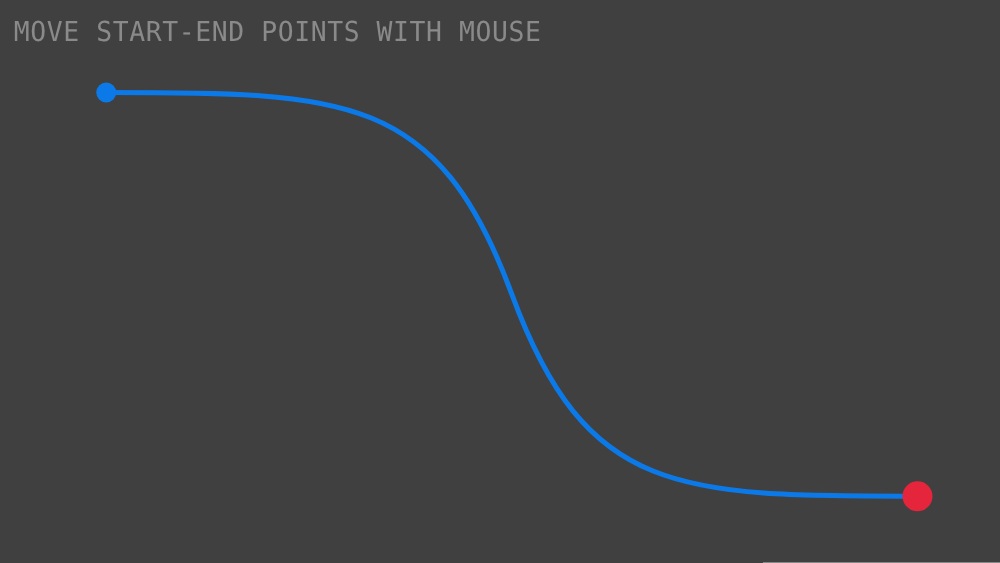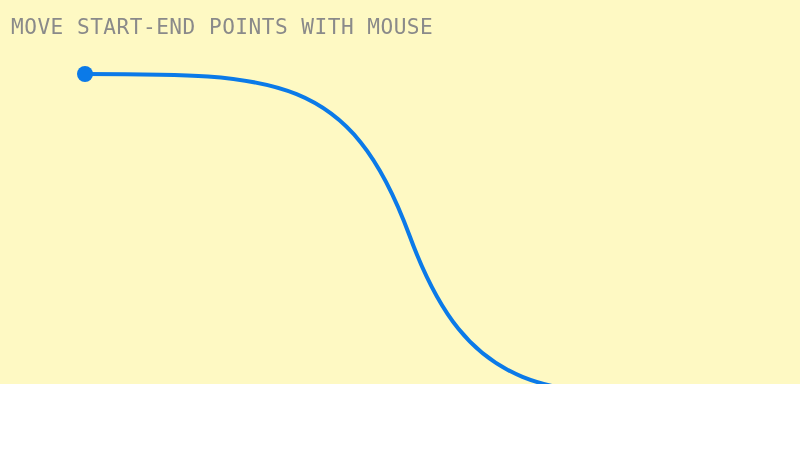--- a/index.html
+++ b/index.html
@@ -58,21 +58,21 @@
     stroke-linecap: round;
   }
 
   .handle {
     cursor: move;
   }
 </style>
 </head>
 <body>
 
-<div id="app" style="background: #fef9c3; width: 800px; height: 384px;">
+<div id="app" style="background: #404040; width: 800px; height: 450px;">
 
   <h1 id="title" style="color: rgb(138, 138, 138);">MOVE START-END POINTS WITH MOUSE</h1>
 
   <svg id="stage" viewBox="0 0 800 450" width="800" height="450" xmlns="http://www.w3.org/2000/svg">
 
     <path class="curve-path" d="M 85 74 C 276 74 350 74 409.5 235.5 C 469 397 543 397 734 397" stroke="#0b7ae8" stroke-width="4"></path>
 
     <circle class="handle" cx="85" cy="74" r="8" fill="#0b7ae8"></circle>
 
     <circle class="handle" cx="734" cy="397" r="12" fill="#e5253c"></circle>

